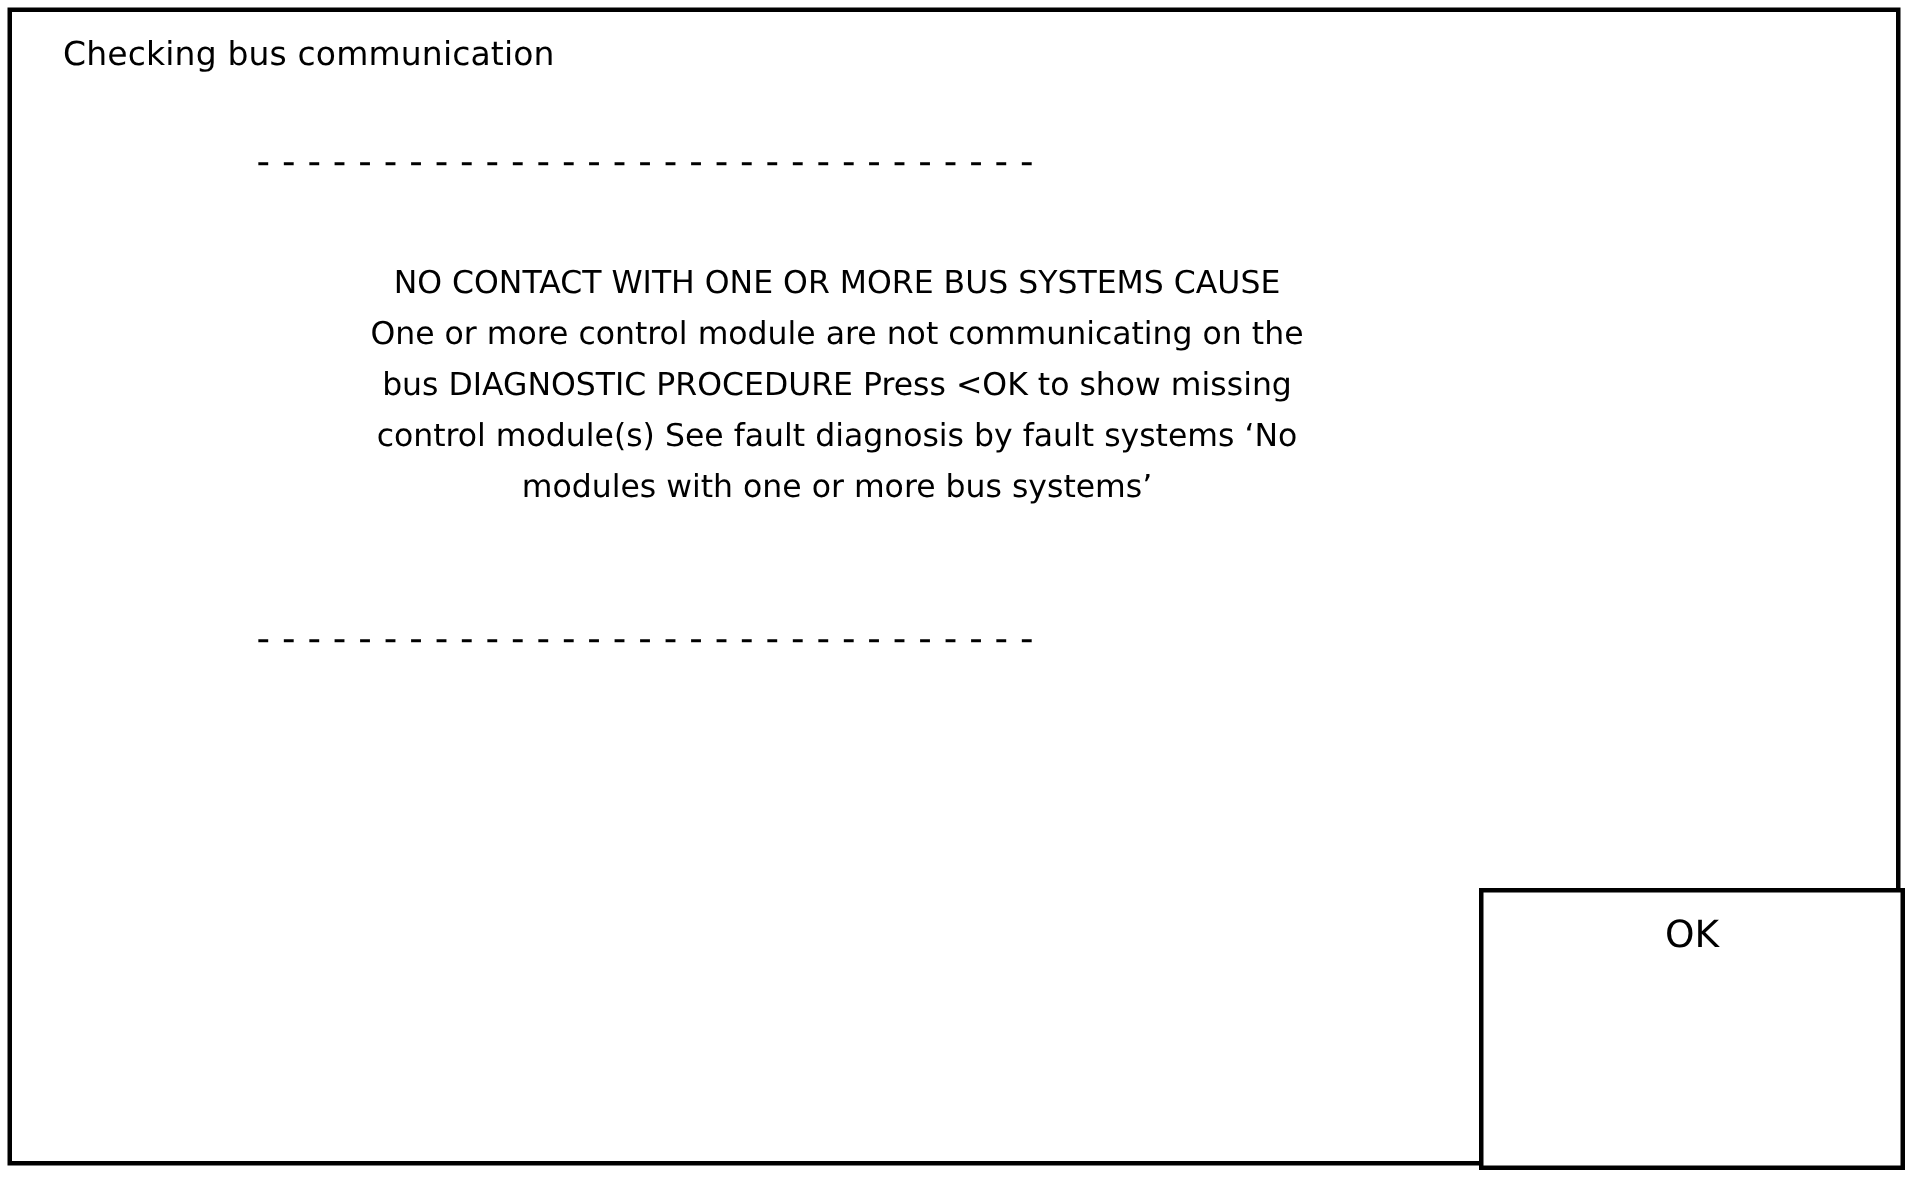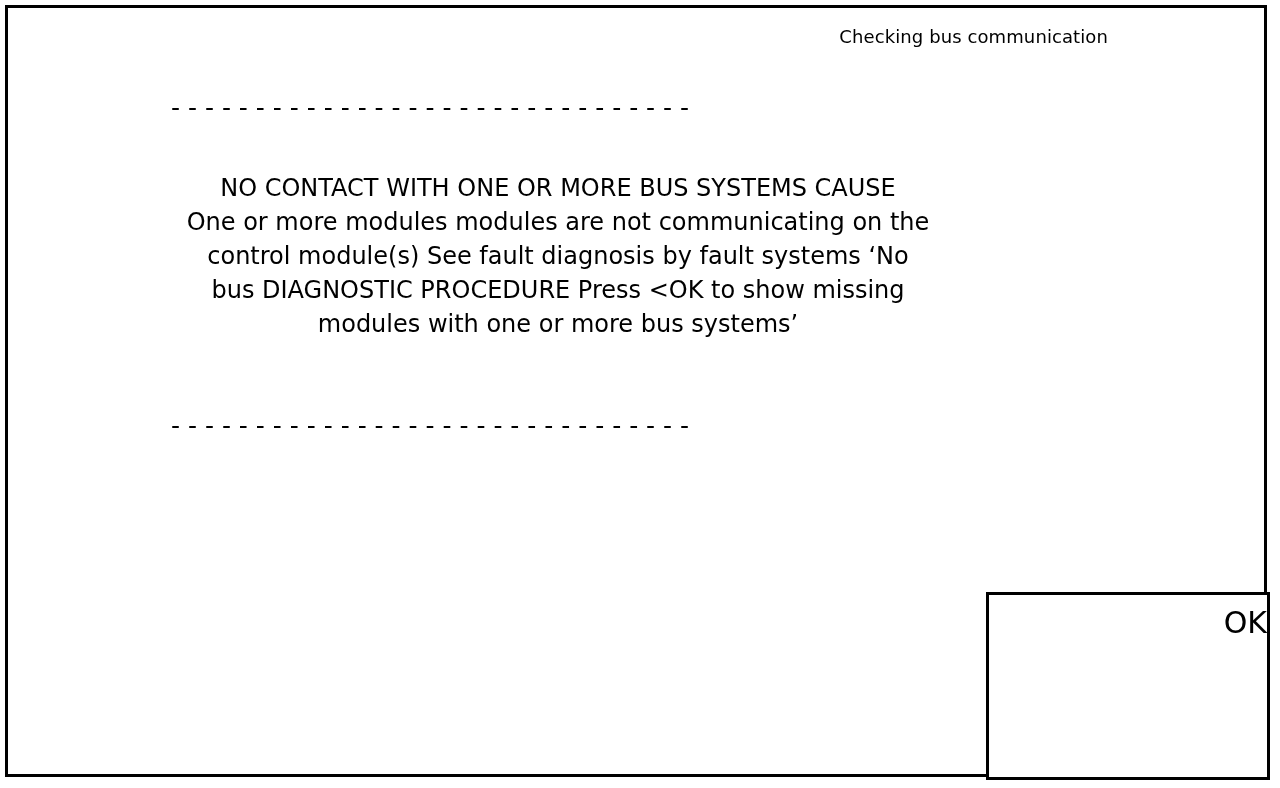--- a/index.html
+++ b/index.html
@@ -34,25 +34,26 @@
     border: 3px solid #000000;
     background: #ffffff;
   }
 
   
   #dialog-title {
     position: absolute;
     left: 0;
     top: 13px;
     width: 1100px;
-    text-align: right;
-    font-size: 18px;
+    text-align: left;
+    font-size: 22px;
     line-height: 32px;
     letter-spacing: 0.1px;
     white-space: nowrap;
+    padding-left: 34px;
   }
 
   
   .separator {
     position: absolute;
     left: 163px;
     width: 782px;
     height: 16px;
     overflow: hidden;
     font-size: 25px;
@@ -67,21 +68,21 @@
   
   #message-body {
     position: absolute;
     left: 0;
     top: 163px;
     width: 1100px;
     text-align: center;
   }
   .message-line {
     display: block;
-    font-size: 24px;
+    font-size: 21px;
     line-height: 34px;
     white-space: nowrap;
   }
 
   
   #ok-button {
     position: absolute;
     left: 978px;
     top: 584px;
     width: 284px;
@@ -89,41 +90,41 @@
     box-sizing: border-box;
     border: 3px solid #000000;
     background: #ffffff;
     cursor: pointer;
   }
   #ok-button-label {
     position: absolute;
     left: 0;
     top: 12px;
     width: 100%;
-    text-align: right;
-    font-size: 30px;
+    text-align: center;
+    font-size: 25px;
     line-height: 32px;
     white-space: nowrap;
   }
 </style>
 </head>
 <body>
 
 <div id="screen">
   <div id="dialog-frame">
 
     <div id="dialog-title">Checking bus communication</div>
 
     <div id="separator-top" class="separator">- - - - - - - - - - - - - - - - - - - - - - - - - - - - - - -</div>
 
     <div id="message-body">
       <span class="message-line">NO CONTACT WITH ONE OR MORE BUS SYSTEMS CAUSE</span>
-      <span class="message-line">One or more modules modules are not communicating on the</span>
+      <span class="message-line">One or more control module are not communicating on the</span>
+      <span class="message-line">bus DIAGNOSTIC PROCEDURE Press &lt;OK to show missing</span>
       <span class="message-line">control module(s) See fault diagnosis by fault systems ‘No</span>
-      <span class="message-line">bus DIAGNOSTIC PROCEDURE Press &lt;OK to show missing</span>
       <span class="message-line">modules with one or more bus systems’</span>
     </div>
 
     <div id="separator-bottom" class="separator">- - - - - - - - - - - - - - - - - - - - - - - - - - - - - - -</div>
 
     <div id="ok-button">
       <span id="ok-button-label">OK</span>
     </div>
 
   </div>

